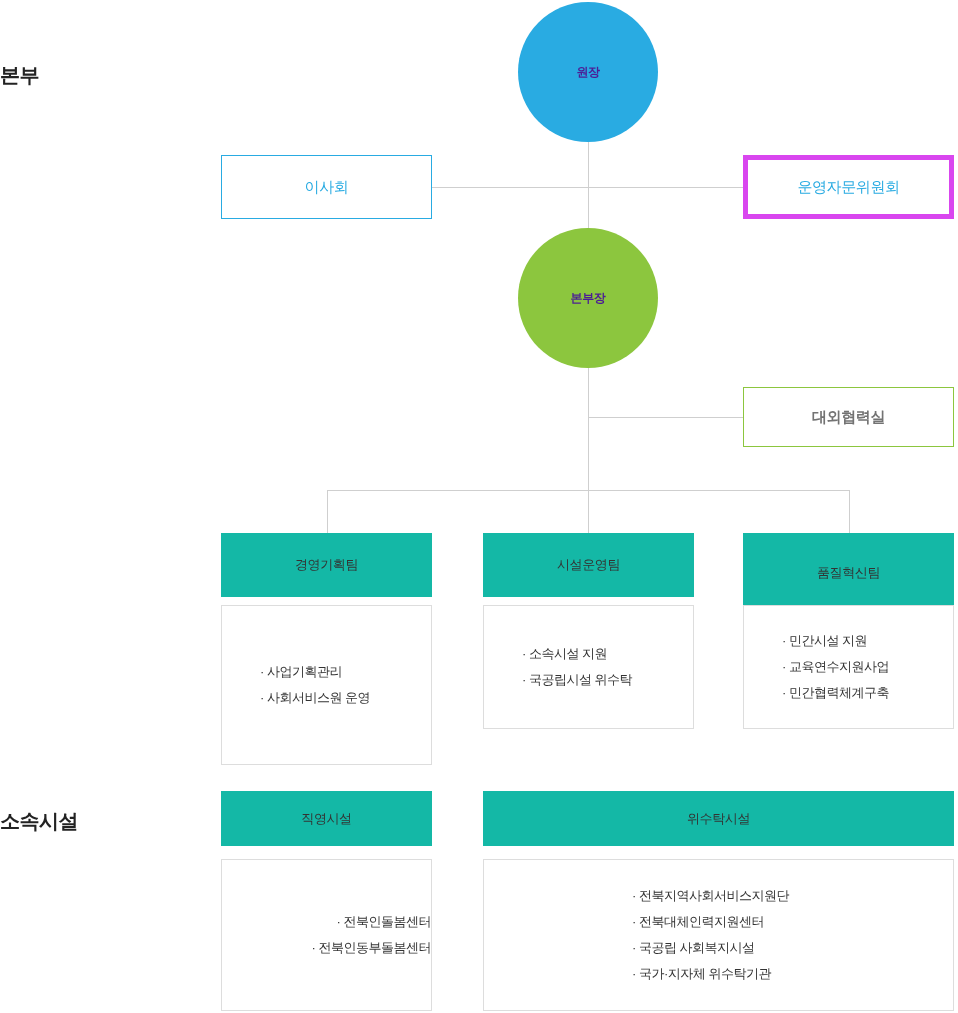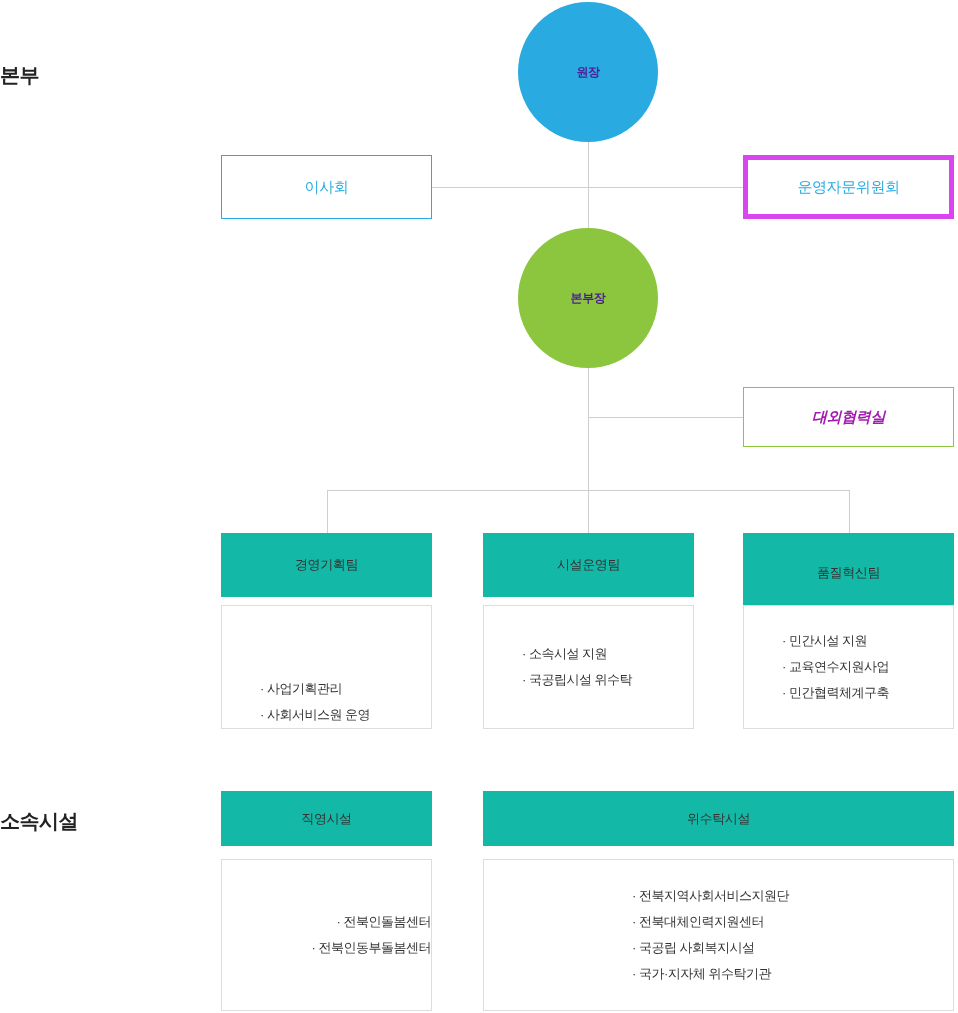--- a/index.html
+++ b/index.html
@@ -78,23 +78,22 @@
   #box-unyeong {
     left: 743px; top: 155px;
     width: 211px; height: 64px;
     border: 5px solid #d946ef;
     color: #29abe2;
   }
   #box-daeoe {
     left: 743px; top: 387px;
     width: 211px; height: 60px;
     border: 1px solid #8cc63e;
-    color: #a21caf;
+    color: #737373;
     font-weight: bold;
-    font-style: italic;
   }
 
   
   .hbox {
     position: absolute;
     background: #14b8a6;
     display: flex;
     align-items: center;
     justify-content: center;
     font-size: 13px;
@@ -120,21 +119,21 @@
     letter-spacing: -0.5px;
     line-height: 26px;
     white-space: nowrap;
   }
 
   
   #head-team0 { left: 221px; top: 533px; width: 211px; height: 64px; }
   #head-team1 { left: 483px; top: 533px; width: 211px; height: 64px; }
   #head-team2 { left: 743px; top: 533px; width: 211px; height: 80px; }
 
-  #body-team0 { left: 221px; top: 605px; width: 211px; height: 124px; justify-content: flex-end; }
+  #body-team0 { left: 221px; top: 605px; width: 211px; height: 160px; }
   #body-team1 { left: 483px; top: 605px; width: 211px; height: 124px; }
   #body-team2 { left: 743px; top: 605px; width: 211px; height: 124px; }
   #body-team0 ul { padding-left: 38px; }
   #body-team1 ul { padding-left: 38px; }
   #body-team2 ul { padding-left: 38px; }
 
   
   #head-fac0 { left: 221px; top: 791px; width: 211px; height: 55px; }
   #head-fac1 { left: 483px; top: 791px; width: 471px; height: 55px; }
 

